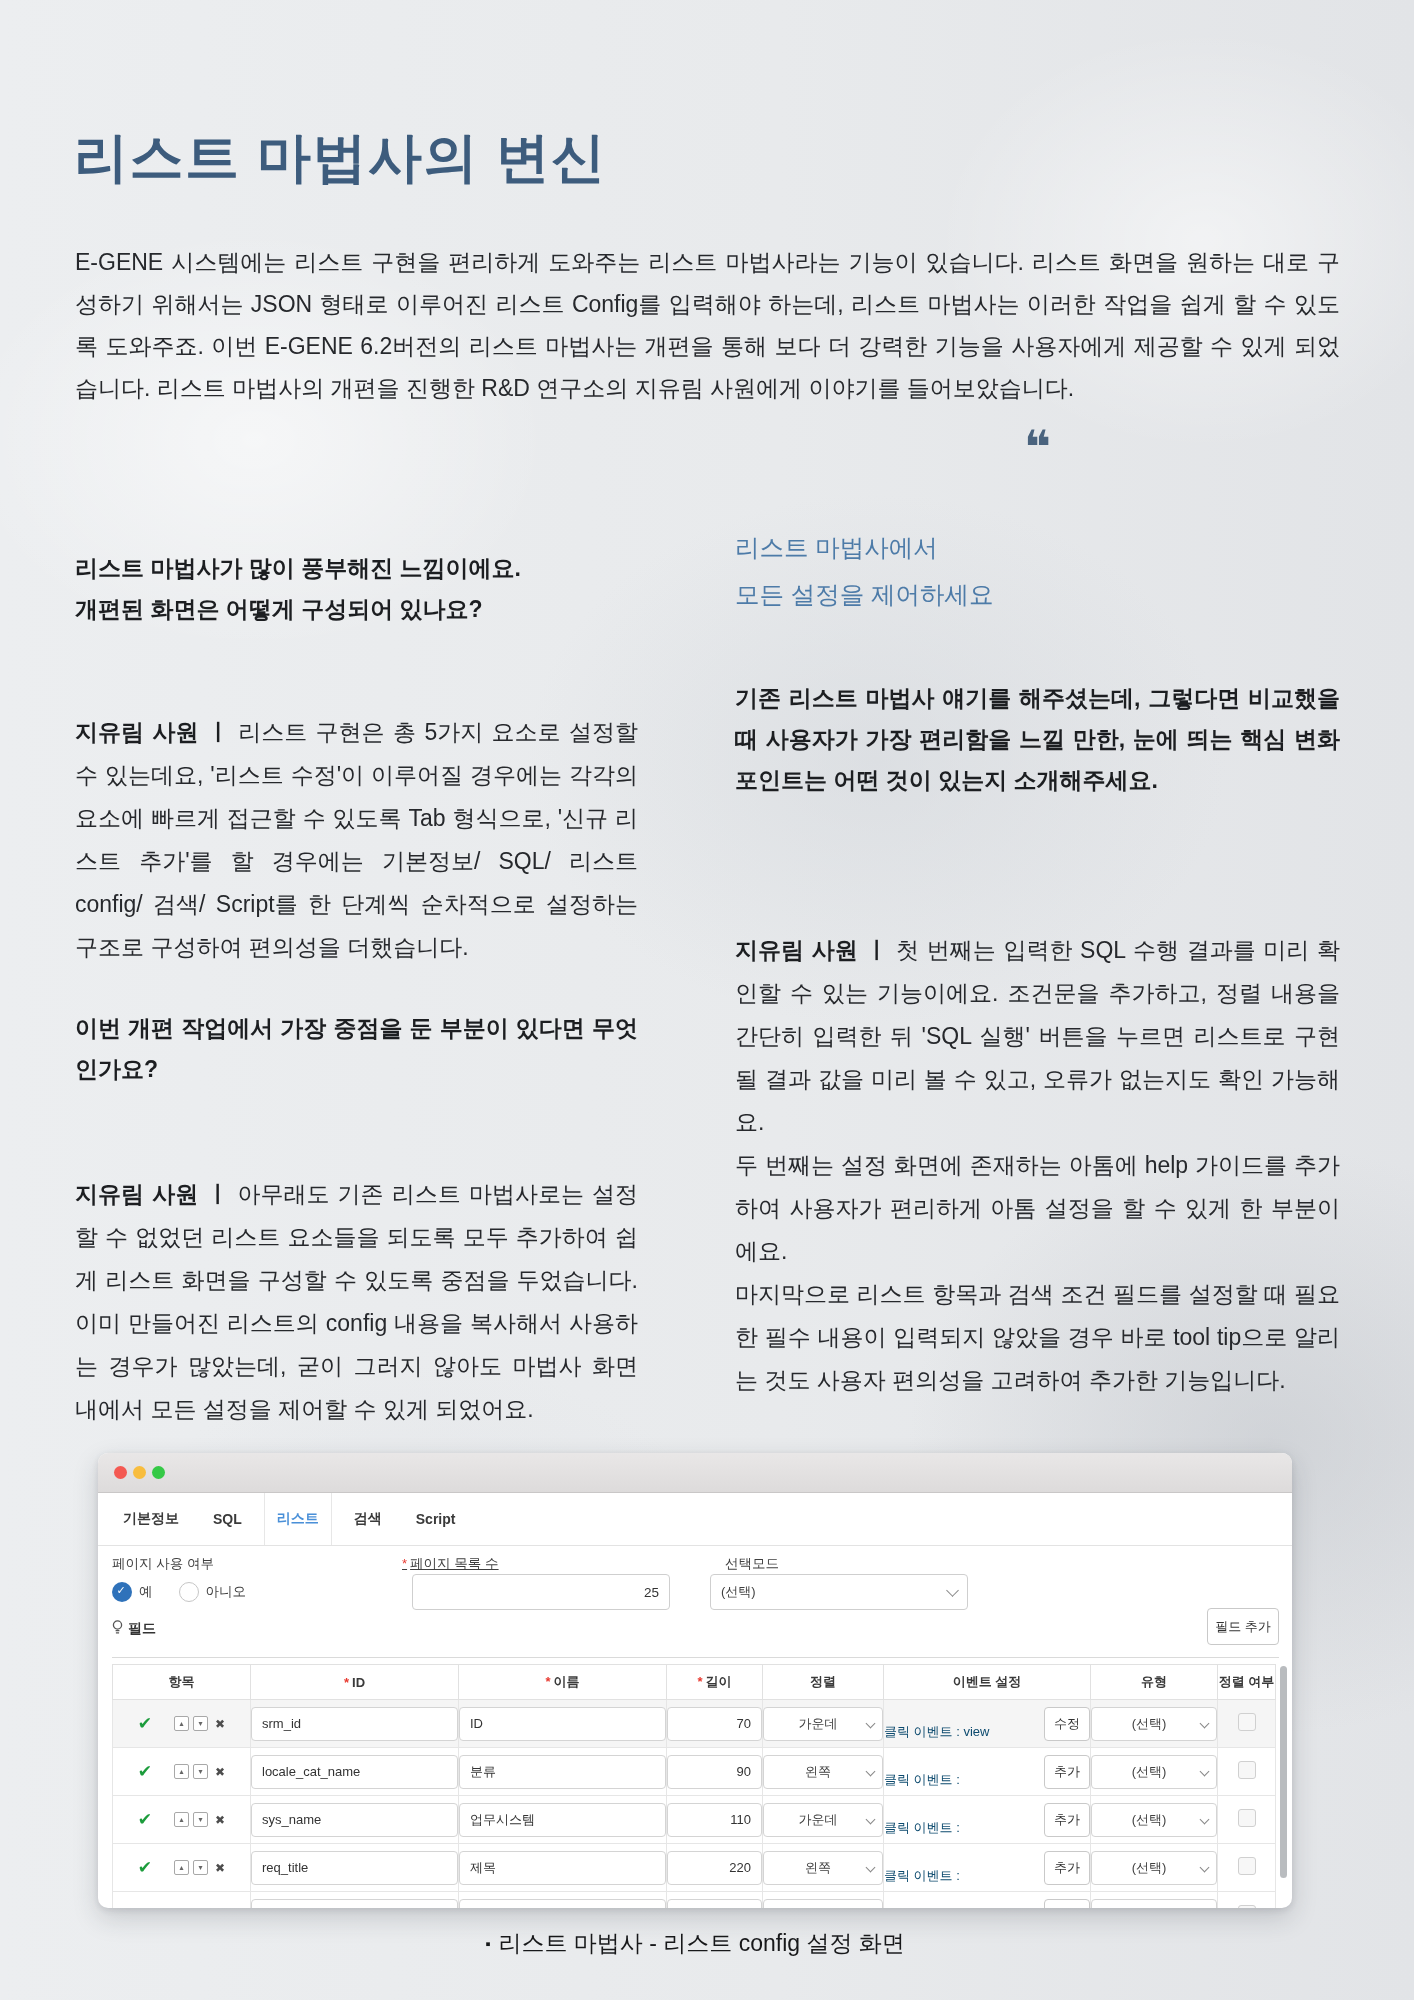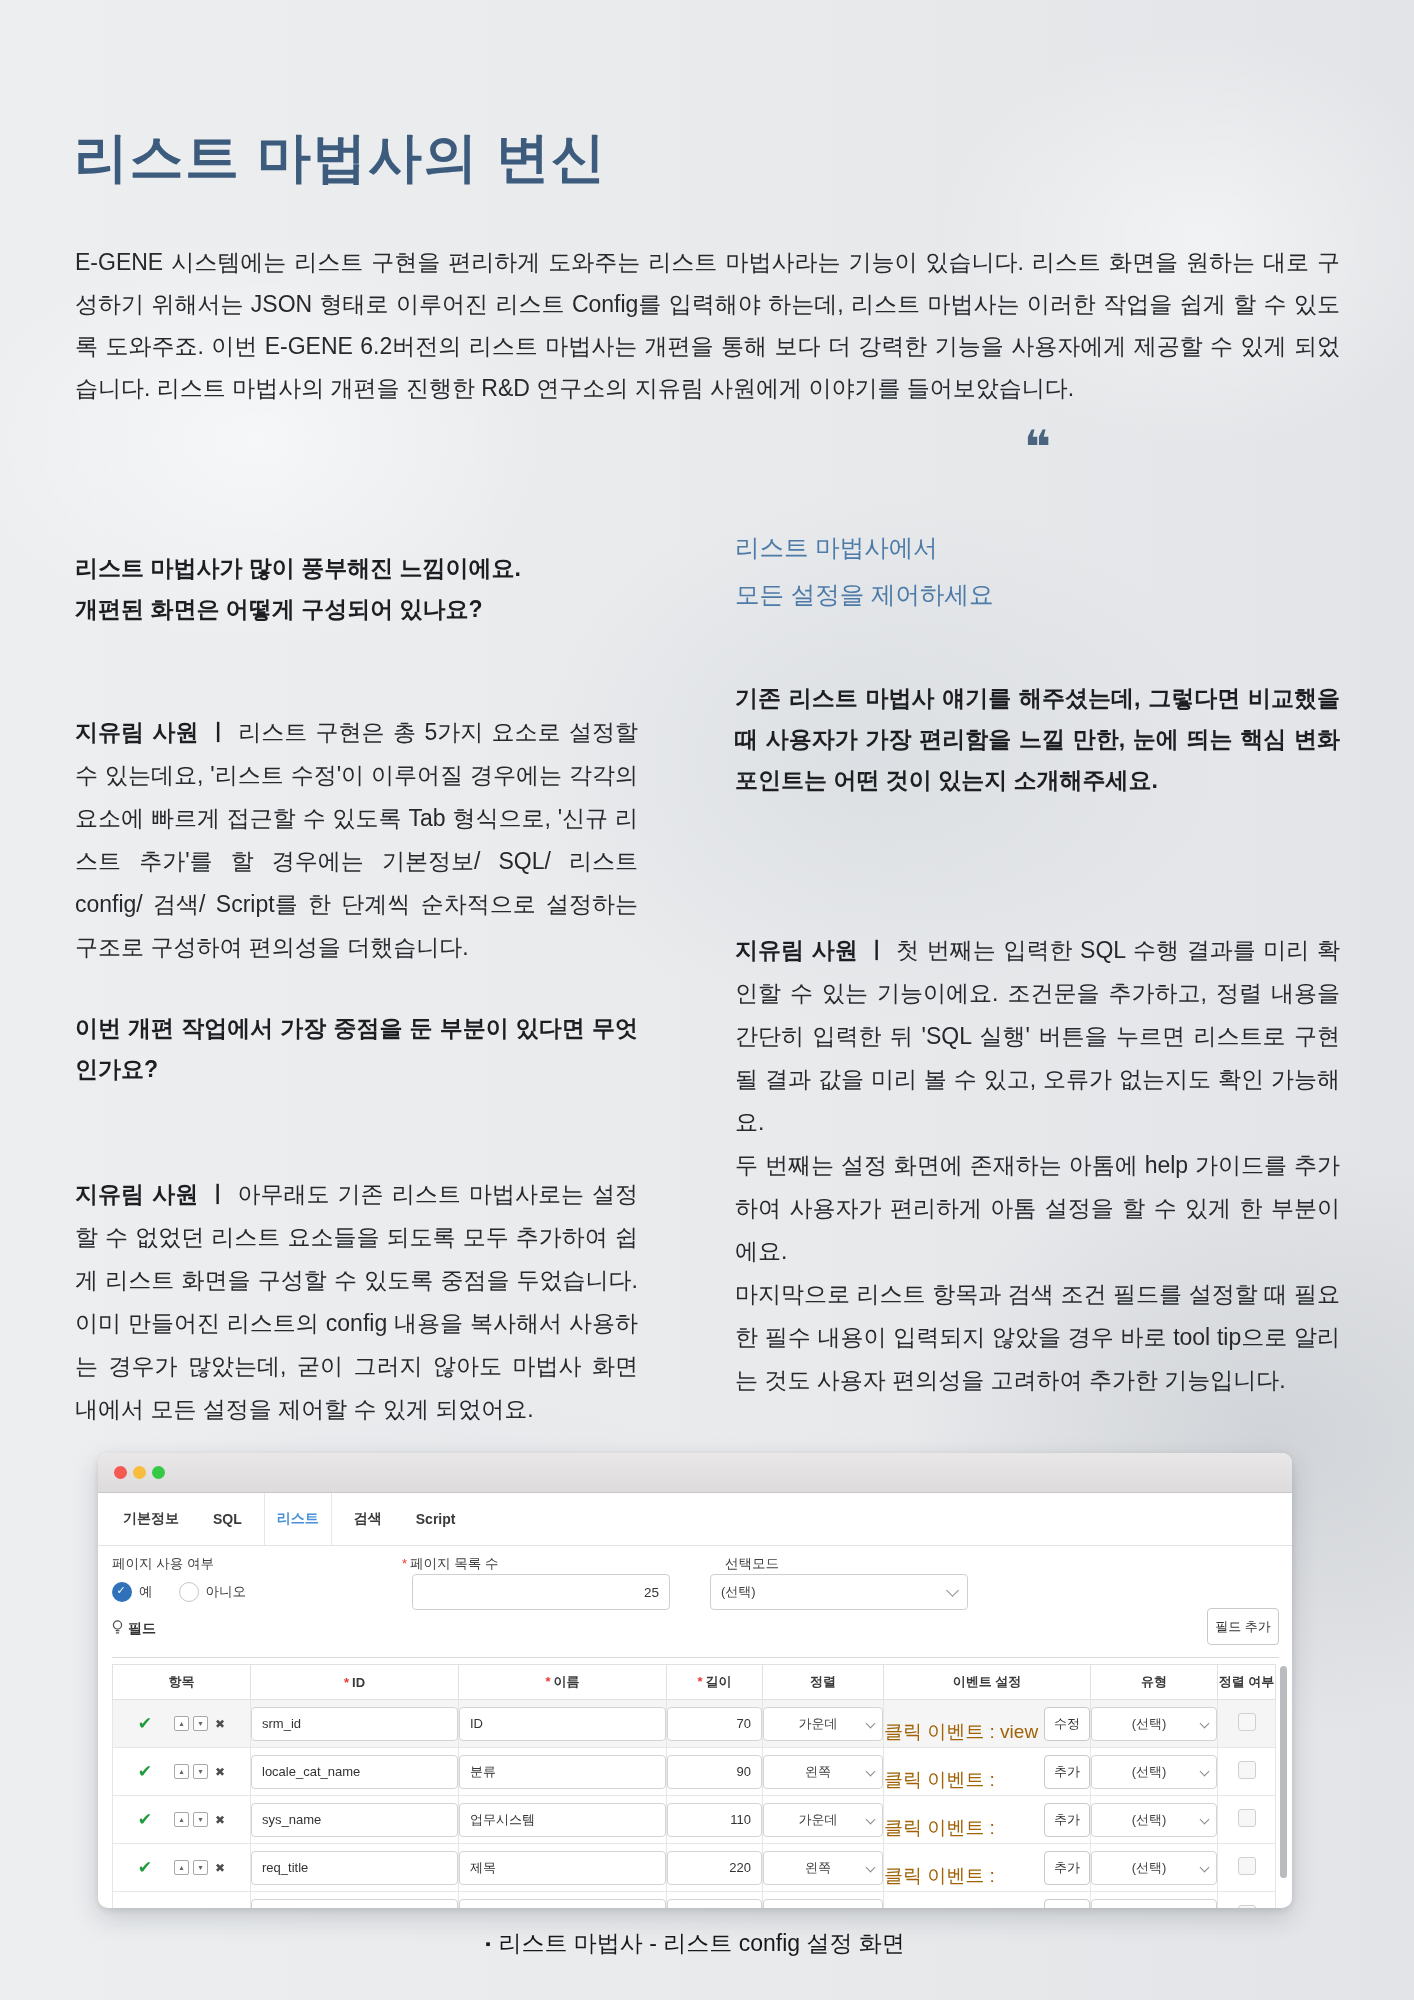--- a/index.html
+++ b/index.html
@@ -88,21 +88,21 @@
           font-family:"Liberation Sans","DejaVu Sans",sans-serif;}
   .idcell,.namecell{padding:0 9px;}
   .lencell{padding:0 10px 0 6px;}
   .lencell .rinput{text-align:right;}
   .selcell{padding:0 9px;}
   .rowsel{box-sizing:border-box;height:34px;border:1px solid #d4d4d4;border-radius:4px;background:#fff;
           display:flex;align-items:center;justify-content:center;font-size:13px;color:#3f3f3f;position:relative;padding:0 18px 0 8px;}
   .rowsel .chev{position:absolute;right:8px;margin:0;width:6px;height:6px;}
   .evcell{padding:0 10px;}
   .evwrap{display:flex;align-items:center;}
-  .evlabel{color:#a16207;font-size:19px;margin-top:16px;}
+  .evlabel{color:#0c4a6e;font-size:13px;margin-top:16px;}
   .evbtn{margin-left:auto;width:46px;height:34px;}
   .cbcell{text-align:center;}
   .cbox{display:inline-block;width:16px;height:16px;border:1px solid #d0d0d0;border-radius:3px;background:#f7f7f7;}
   .scrollbar{position:absolute;right:5px;top:213px;width:7px;height:212px;border-radius:4px;background:#b9bcbf;}
 
   .caption{left:98px;top:1928px;width:1194px;text-align:center;font-size:23px;color:#17181a;}
   .caption .bullet{font-size:15px;vertical-align:2px;margin-right:8px;}
 </style>
 </head>
 <body>
@@ -149,21 +149,21 @@
     <div class="tabbar">
       <div class="tab">기본정보</div>
       <div class="tab">SQL</div>
       <div class="tab active">리스트</div>
       <div class="tab">검색</div>
       <div class="tab">Script</div>
     </div>
 
     <div class="formarea">
       <span class="flabel" style="left:14px;">페이지 사용 여부</span>
-      <span class="flabel" style="left:304px;"><span class="req">*</span><span>페이지 목록 수</span></span>
+      <span class="flabel" style="left:304px;text-decoration:underline;"><span class="req">*</span><span>페이지 목록 수</span></span>
       <span class="flabel" style="left:627px;">선택모드</span>
 
       <div class="radio-row">
         <span class="radio on"></span>
         <span class="radio-label">예</span>
         <span class="radio off"></span>
         <span class="radio-label last">아니오</span>
       </div>
 
       <input class="tinput" style="left: 314px; width: 258px; text-align: right;" value="25">

